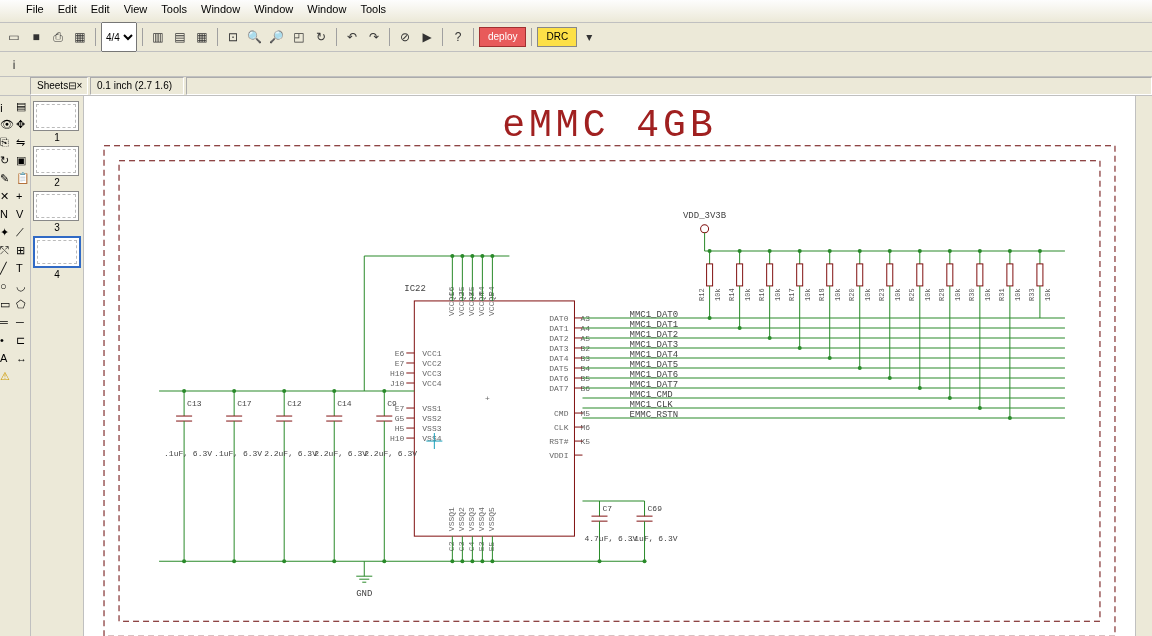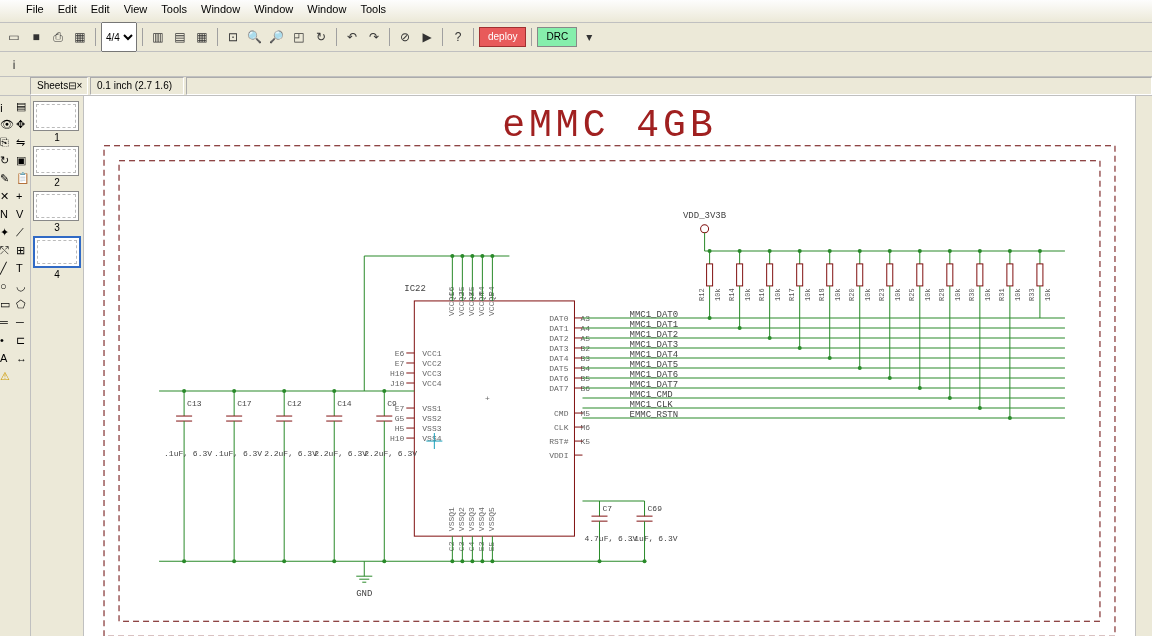--- a/index.html
+++ b/index.html
@@ -3,21 +3,21 @@
 <meta charset="utf-8">
 <style>
   html,body{margin:0;padding:0;font-family:Tahoma,Arial,sans-serif;font-size:11px;background:#ece9d8;overflow:hidden}
   #menubar{background:linear-gradient(#fdfdfd,#ece9d8);border-bottom:1px solid #c0c0c0;height:18px;padding:2px 20px;display:flex;gap:2px}
   #menubar span{padding:1px 6px;cursor:default}
   #toolbar{background:#ece9d8;border-bottom:1px solid #c0c0c0;height:24px;padding:2px 4px;display:flex;align-items:center;gap:2px}
   .tbbtn{width:18px;height:18px;border:1px solid transparent;display:flex;align-items:center;justify-content:center;font-size:12px;color:#333}
   .tbsep{width:1px;height:18px;background:#a0a0a0;margin:0 3px}
   .tbpill{height:18px;padding:0 8px;font-size:10px;line-height:18px}
   .red{background:#e85a5a;color:#fff;border:1px solid #a03030}
-  .wh{background:#86efac;border:1px solid #888}
+  .wh{background:#fde047;border:1px solid #888}
   #statusbar{background:#ece9d8;border-bottom:1px solid #c0c0c0;height:18px;display:flex;align-items:center}
   .statuscell{border:1px inset #fff;padding:1px 6px;font-size:10px;height:14px;line-height:14px;margin-left:2px}
   #body{display:flex;height:560px}
   #leftcol{width:30px;background:#ece9d8;border-right:1px solid #c0c0c0;display:flex;flex-direction:column;padding-top:4px;gap:4px}
   #leftcol2{width:52px;background:#ece9d8;border-right:1px solid #c0c0c0;display:flex;flex-direction:column;align-items:center;padding-top:2px}
   .sheet{width:44px;height:28px;border:1px solid #888;background:#fff;margin-top:3px;position:relative;font-size:7px}
   .sheet.sel{border:2px solid #316ac5}
   .sheetnum{font-size:10px;text-align:center;margin-top:1px}
   .tool{width:14px;height:14px;margin:0 auto}
   #toolsgrid{display:grid;grid-template-columns:14px 14px;gap:4px 2px;justify-content:center}

